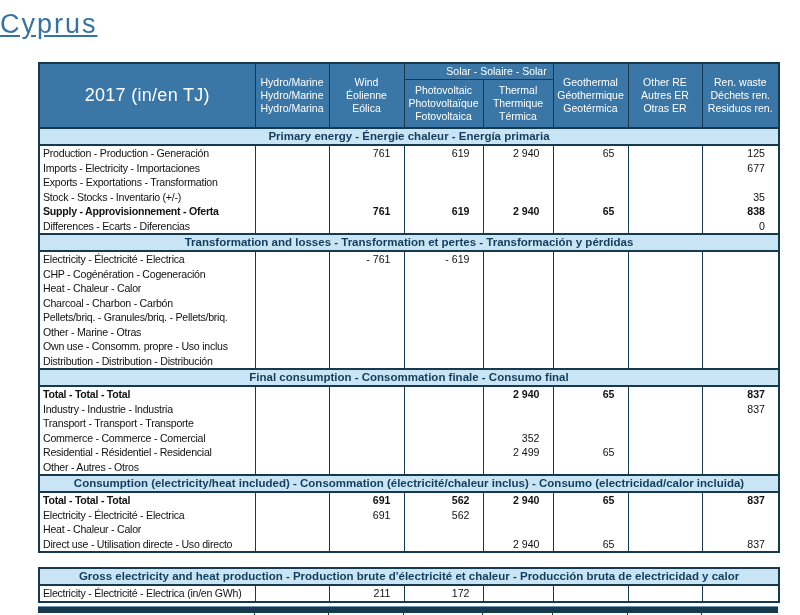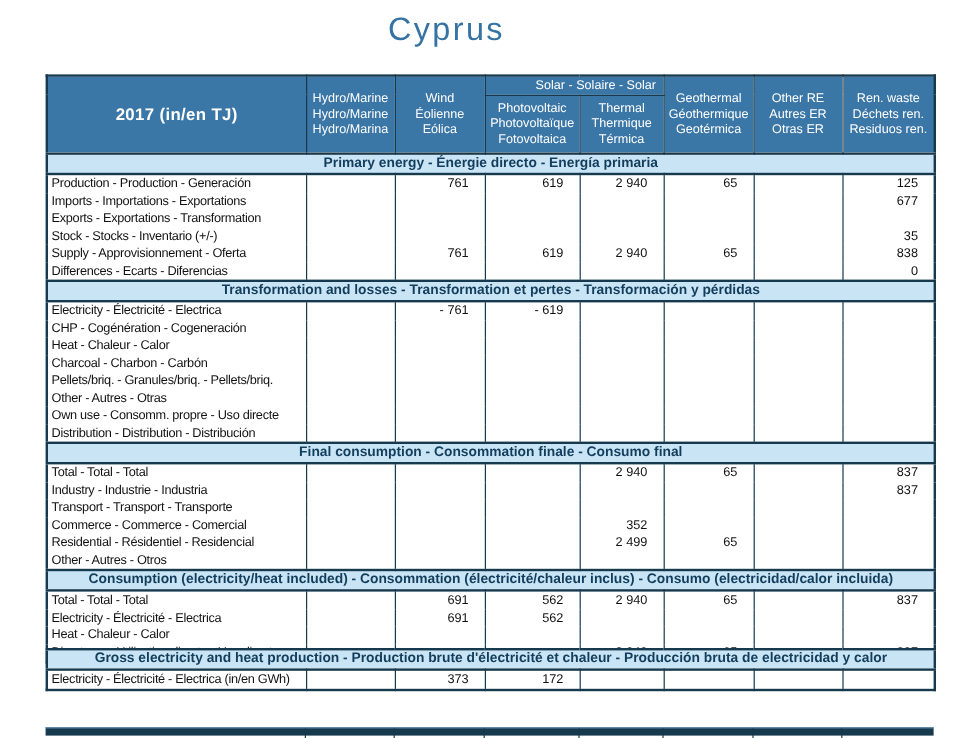--- a/index.html
+++ b/index.html
@@ -9,50 +9,50 @@
     --sectx:#123d5c;
     --title:#3673a5;
     --txt:#121212;
   }
   html,body{margin:0;padding:0;}
   body{
     width:800px;height:615px;position:relative;overflow:hidden;background:#fff;
     font-family:"Liberation Sans", sans-serif;
   }
   .page-title{
-    position:absolute;top:9px;left:0;width:744px;text-align:center;
-    color:var(--title);font-size:27px;letter-spacing:2px;font-weight:400;
+    position:absolute;top:9px;left:0;width:744px;text-align:left;
+    color:var(--title);font-size:27px;letter-spacing:2px;font-weight:400;text-decoration:underline;
   }
   table.grid{
     border-collapse:collapse;table-layout:fixed;background:#fff;
     border:2px solid var(--bd);position:absolute;left:38px;width:740px;
   }
   .main-table{top:62px;}
-  .gross-table{top:540px;}
+  .gross-table{top:567px;}
   .grid th,.grid td{box-sizing:border-box;padding:0;overflow:hidden;}
   .grid th{
     border:1px solid var(--bd);background:var(--hdr);color:#fff;font-weight:400;
     font-size:10.5px;line-height:13px;white-space:pre-line;text-align:center;vertical-align:middle;
   }
-  .grid th.corner{font-weight:bold;font-size:14px;letter-spacing:0.3px;}
+  .grid th.corner{font-weight:normal;font-size:18px;letter-spacing:0.3px;}
   .grid th.solar-group{height:16px;line-height:13px;padding-left:36px;}
   .grid tr.hdr-sub th{height:49px;}
   .grid tr.sec td{
     border-top:2px solid var(--bd);border-bottom:2px solid var(--bd);
     background:var(--secbg);color:var(--sectx);font-weight:bold;font-size:11.5px;
     text-align:center;height:16px;line-height:15px;white-space:nowrap;
   }
   .grid tbody td{
     border-left:1px solid var(--bd);border-right:1px solid var(--bd);
     font-size:10.6px;height:14.5px;line-height:14.5px;white-space:nowrap;
     vertical-align:middle;color:var(--txt);
   }
   .grid td.lab{padding-left:3px;letter-spacing:-0.25px;}
   .grid td.v{text-align:right;padding-right:13px;}
-  .grid tr.bold td{font-weight:normal;}
+  .grid tr.bold td{font-weight:bold;}
   .grid tr.italic td{}
   .next-table-bar{
     position:absolute;left:38px;top:606px;width:740px;height:7px;
     background:var(--bd);border-top:1px solid #6d94b5;box-sizing:border-box;
   }
   .next-table-bar .tick{
     position:absolute;top:0;width:1px;height:10px;background:var(--bd);
   }
   .tick.t1{left:216px}.tick.t2{left:290px}.tick.t3{left:365px}.tick.t4{left:444px}
   .tick.t5{left:514px}.tick.t6{left:589px}.tick.t7{left:663px}
@@ -97,34 +97,34 @@
       <th>Photovoltaic
 Photovoltaïque
 Fotovoltaica</th>
       <th>Thermal
 Thermique
 Térmica</th>
     </tr>
   </thead>
   <tbody>
     <tr class="sec">
-      <td colspan="8">Primary energy - Énergie directo - Energía primaria</td>
+      <td colspan="8">Primary energy - Énergie chaleur - Energía primaria</td>
     </tr>
     <tr>
       <td class="lab">Production - Production - Generación</td>
       <td class="v"></td>
       <td class="v">761</td>
       <td class="v">619</td>
       <td class="v">2 940</td>
       <td class="v">65</td>
       <td class="v"></td>
       <td class="v">125</td>
     </tr>
     <tr>
-      <td class="lab">Imports - Importations - Exportations</td>
+      <td class="lab">Imports - Electricity - Importaciones</td>
       <td class="v"></td>
       <td class="v"></td>
       <td class="v"></td>
       <td class="v"></td>
       <td class="v"></td>
       <td class="v"></td>
       <td class="v">677</td>
     </tr>
     <tr>
       <td class="lab">Exports - Exportations - Transformation</td>
@@ -214,31 +214,31 @@
       <td class="lab">Pellets/briq. - Granules/briq. - Pellets/briq.</td>
       <td class="v"></td>
       <td class="v"></td>
       <td class="v"></td>
       <td class="v"></td>
       <td class="v"></td>
       <td class="v"></td>
       <td class="v"></td>
     </tr>
     <tr>
-      <td class="lab">Other - Autres - Otras</td>
-      <td class="v"></td>
-      <td class="v"></td>
-      <td class="v"></td>
-      <td class="v"></td>
-      <td class="v"></td>
-      <td class="v"></td>
-      <td class="v"></td>
-    </tr>
-    <tr>
-      <td class="lab">Own use - Consomm. propre - Uso directe</td>
+      <td class="lab">Other - Marine - Otras</td>
+      <td class="v"></td>
+      <td class="v"></td>
+      <td class="v"></td>
+      <td class="v"></td>
+      <td class="v"></td>
+      <td class="v"></td>
+      <td class="v"></td>
+    </tr>
+    <tr>
+      <td class="lab">Own use - Consomm. propre - Uso inclus</td>
       <td class="v"></td>
       <td class="v"></td>
       <td class="v"></td>
       <td class="v"></td>
       <td class="v"></td>
       <td class="v"></td>
       <td class="v"></td>
     </tr>
     <tr>
       <td class="lab">Distribution - Distribution - Distribución</td>
@@ -372,21 +372,21 @@
       <col style="width:74px">
       <col style="width:77px">
   </colgroup>
   <tbody>
     <tr class="sec">
       <td colspan="8">Gross electricity and heat production - Production brute d'électricité et chaleur - Producción bruta de electricidad y calor</td>
     </tr>
     <tr>
       <td class="lab">Electricity - Électricité - Electrica (in/en GWh)</td>
       <td class="v"></td>
-      <td class="v">373</td>
+      <td class="v">211</td>
       <td class="v">172</td>
       <td class="v"></td>
       <td class="v"></td>
       <td class="v"></td>
       <td class="v"></td>
     </tr>
   </tbody>
 </table>
 
 <div class="next-table-bar">

